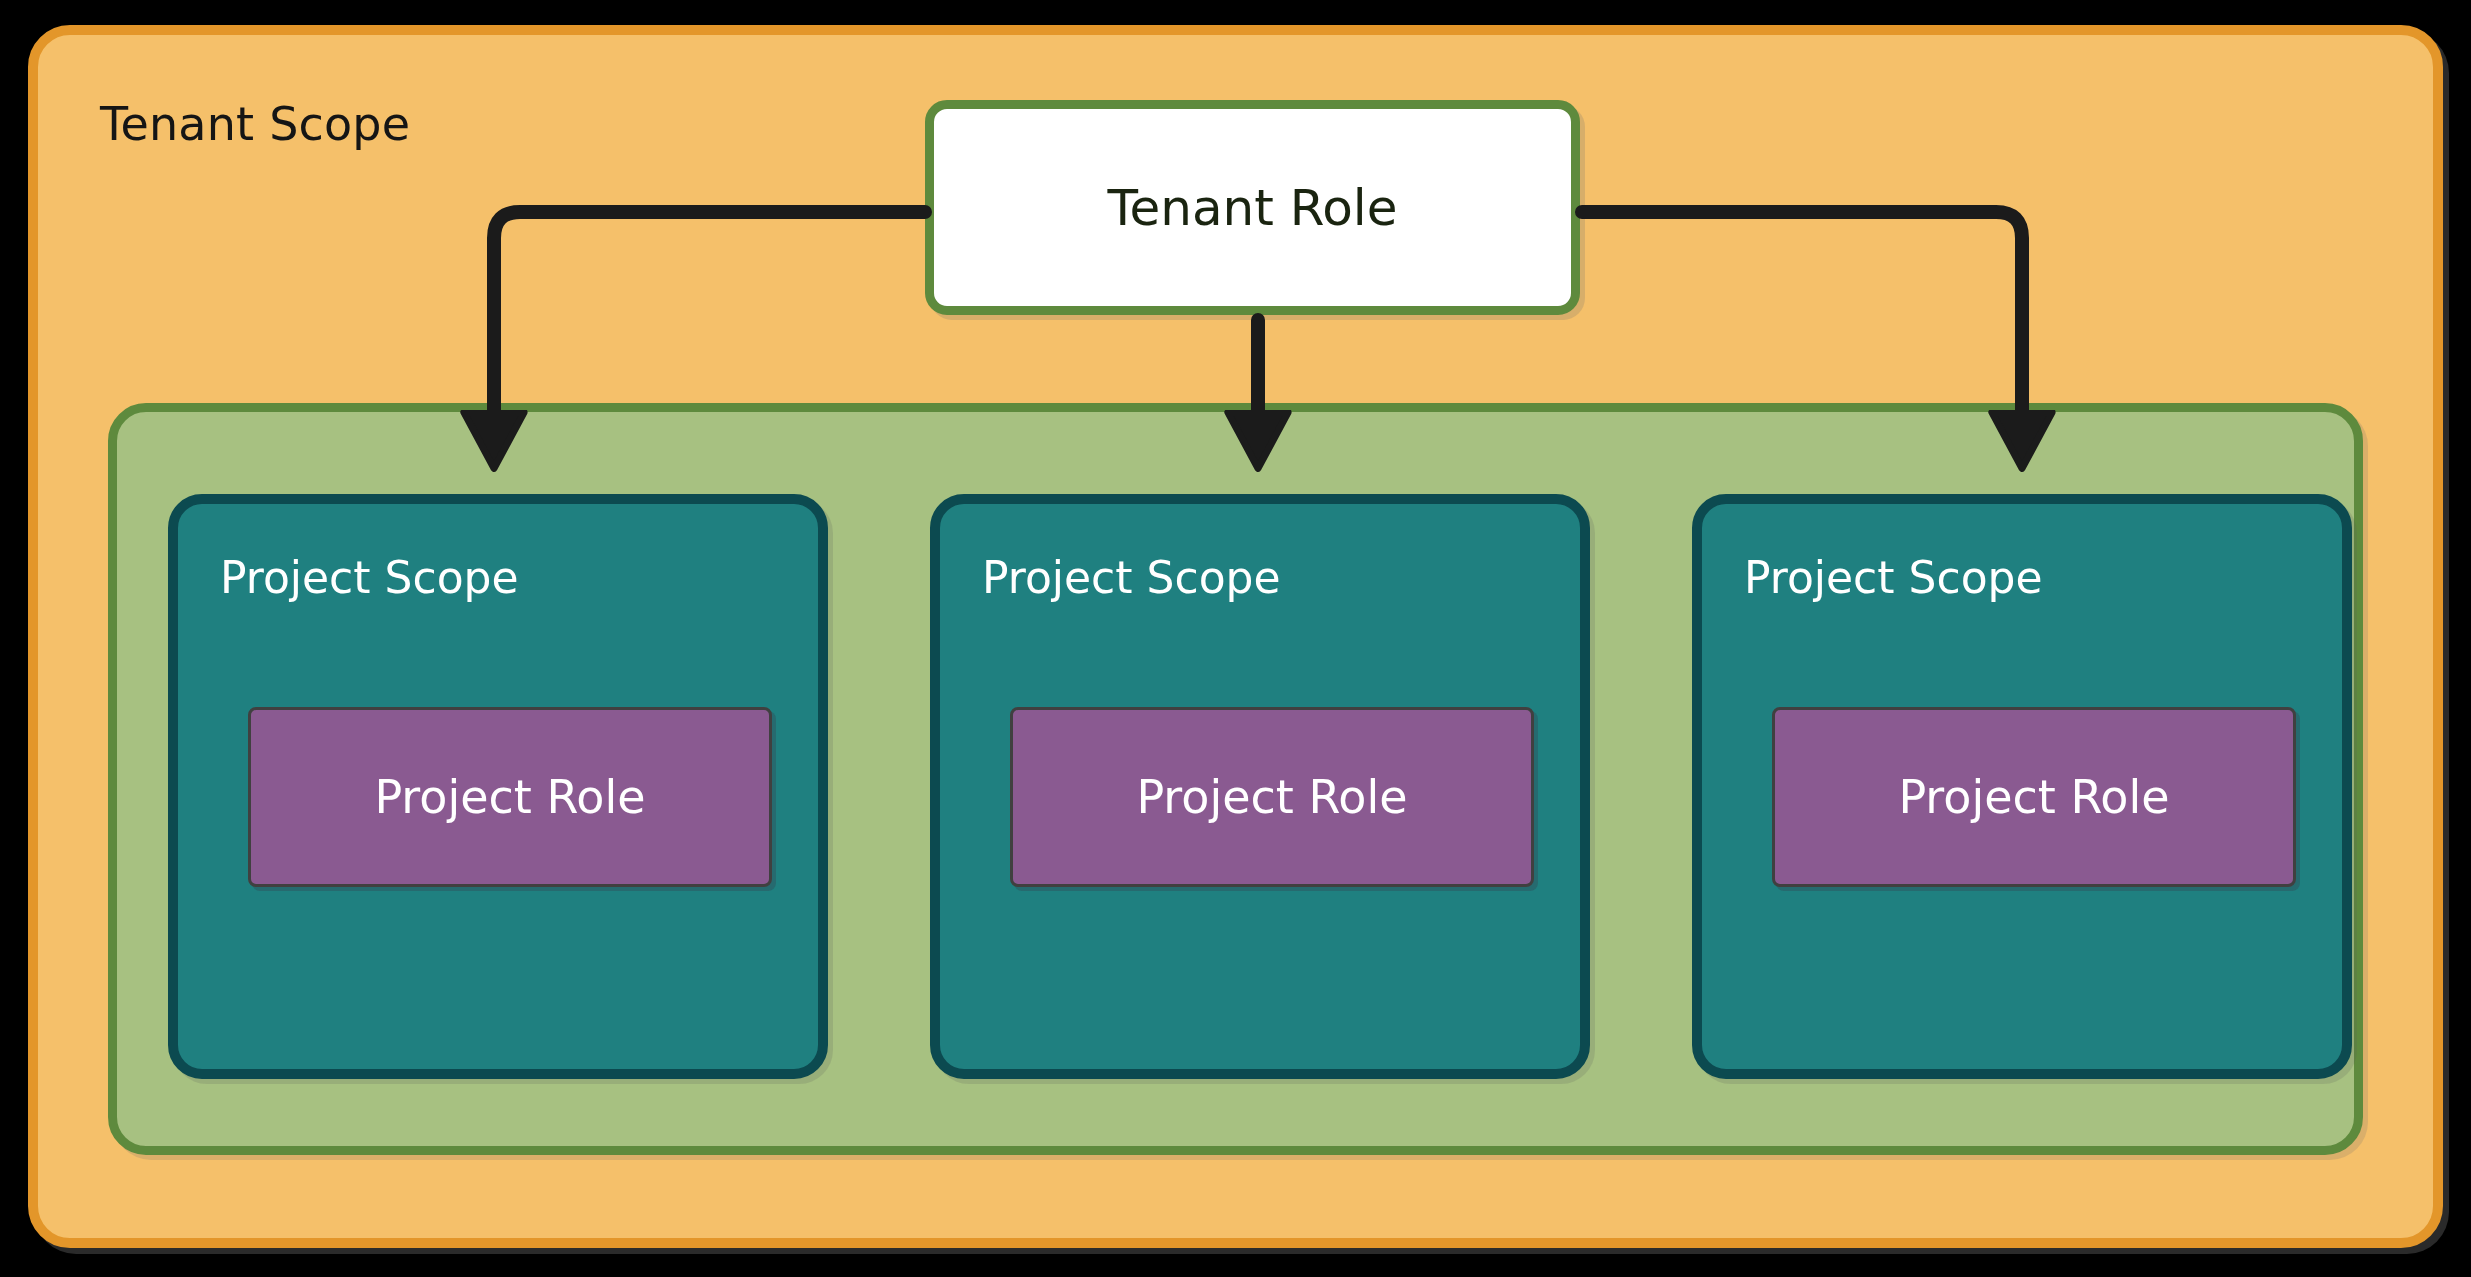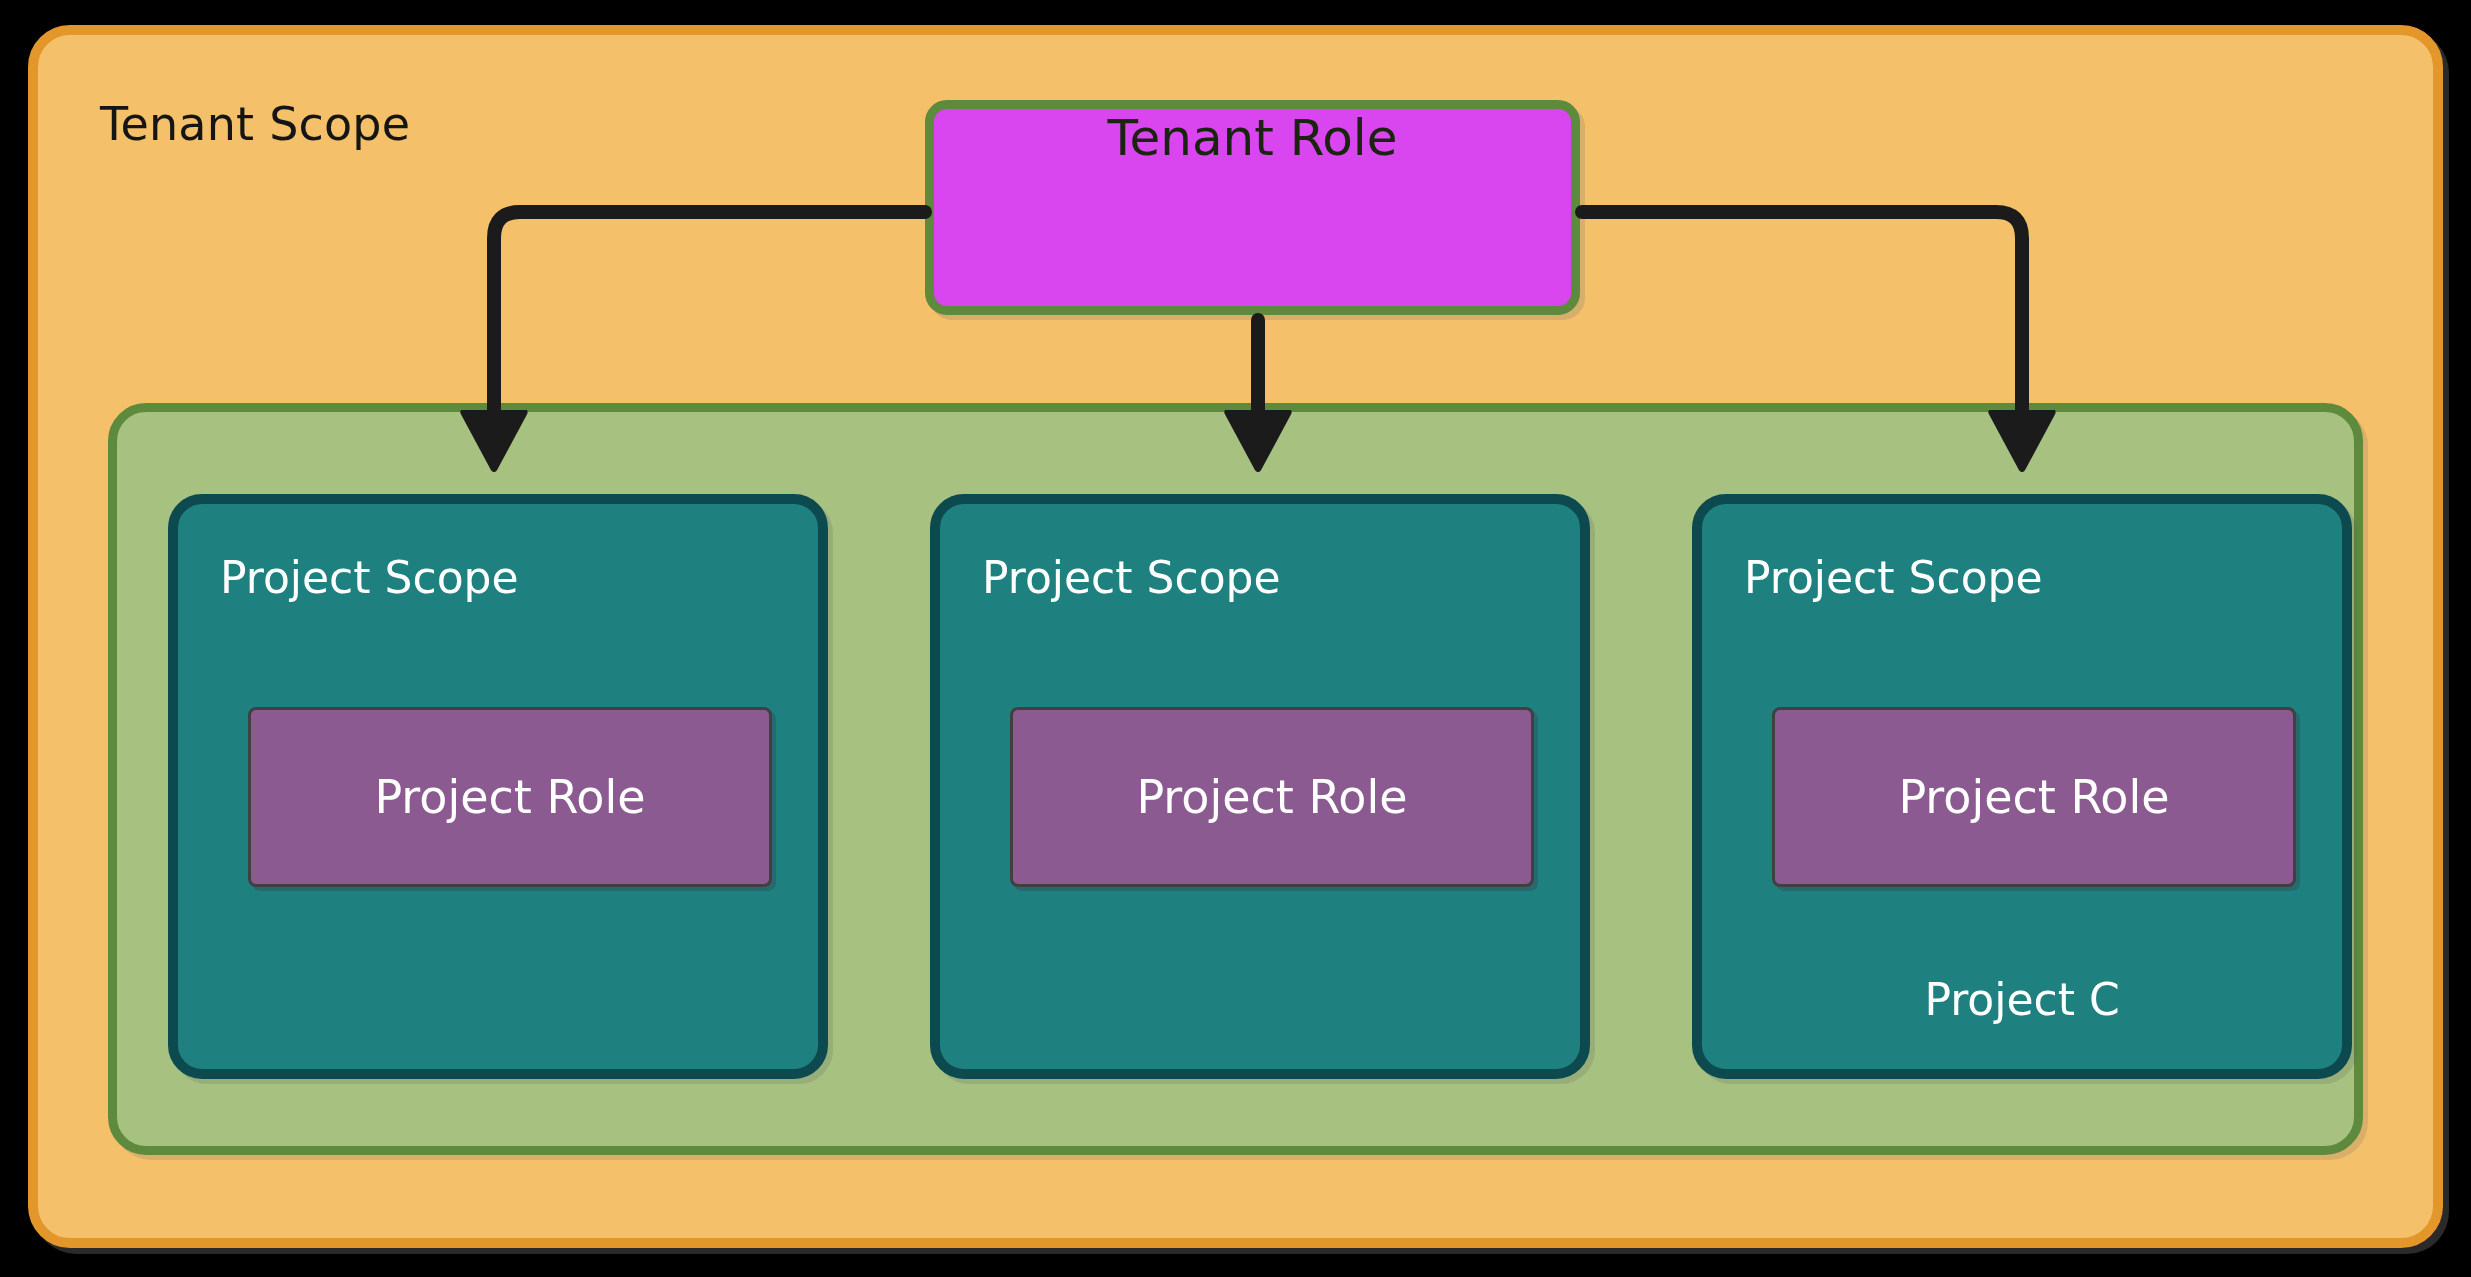--- a/index.html
+++ b/index.html
@@ -44,26 +44,26 @@
     white-space: nowrap;
   }
 
   
   .tenant-role {
     position: absolute;
     left: 925px;
     top: 100px;
     width: 655px;
     height: 215px;
-    background: #d946ef;
+    background: #ffffff;
     border: 9px solid #5e8a3d;
     border-radius: 22px;
     box-sizing: border-box;
     display: flex;
-    align-items: flex-start;
+    align-items: center;
     justify-content: center;
     box-shadow: 5px 5px 0 rgba(110,110,110,0.22);
   }
   .tenant-role-label {
     font-size: 50px;
     color: #1a2410;
     white-space: nowrap;
   }
 
   
@@ -175,21 +175,20 @@
     <div class="project-role">
       <div class="project-role-label">Project Role</div>
     </div>
   </div>
 
   <div class="project-scope col-c">
     <div class="project-scope-label">Project Scope</div>
     <div class="project-role">
       <div class="project-role-label">Project Role</div>
     </div>
-    <div class="project-name-label">Project C</div>
   </div>
 
   <svg class="arrows" viewBox="0 0 2471 1277">
     <defs>
       <marker id="arrowhead" markerWidth="5" markerHeight="5" refX="1.6" refY="2.5" orient="auto" markerUnits="strokeWidth">
         <path d="M 0.2 0.35 L 4.2 2.5 L 0.2 4.65 Z" fill="#1b1b1b" stroke="#1b1b1b" stroke-width="0.5" stroke-linejoin="round"></path>
       </marker>
     </defs>
 
     <path d="M 925 212 L 520 212 Q 494 212 494 238 L 494 432" fill="none" stroke="#1b1b1b" stroke-width="14" stroke-linecap="round" marker-end="url(#arrowhead)"></path>

